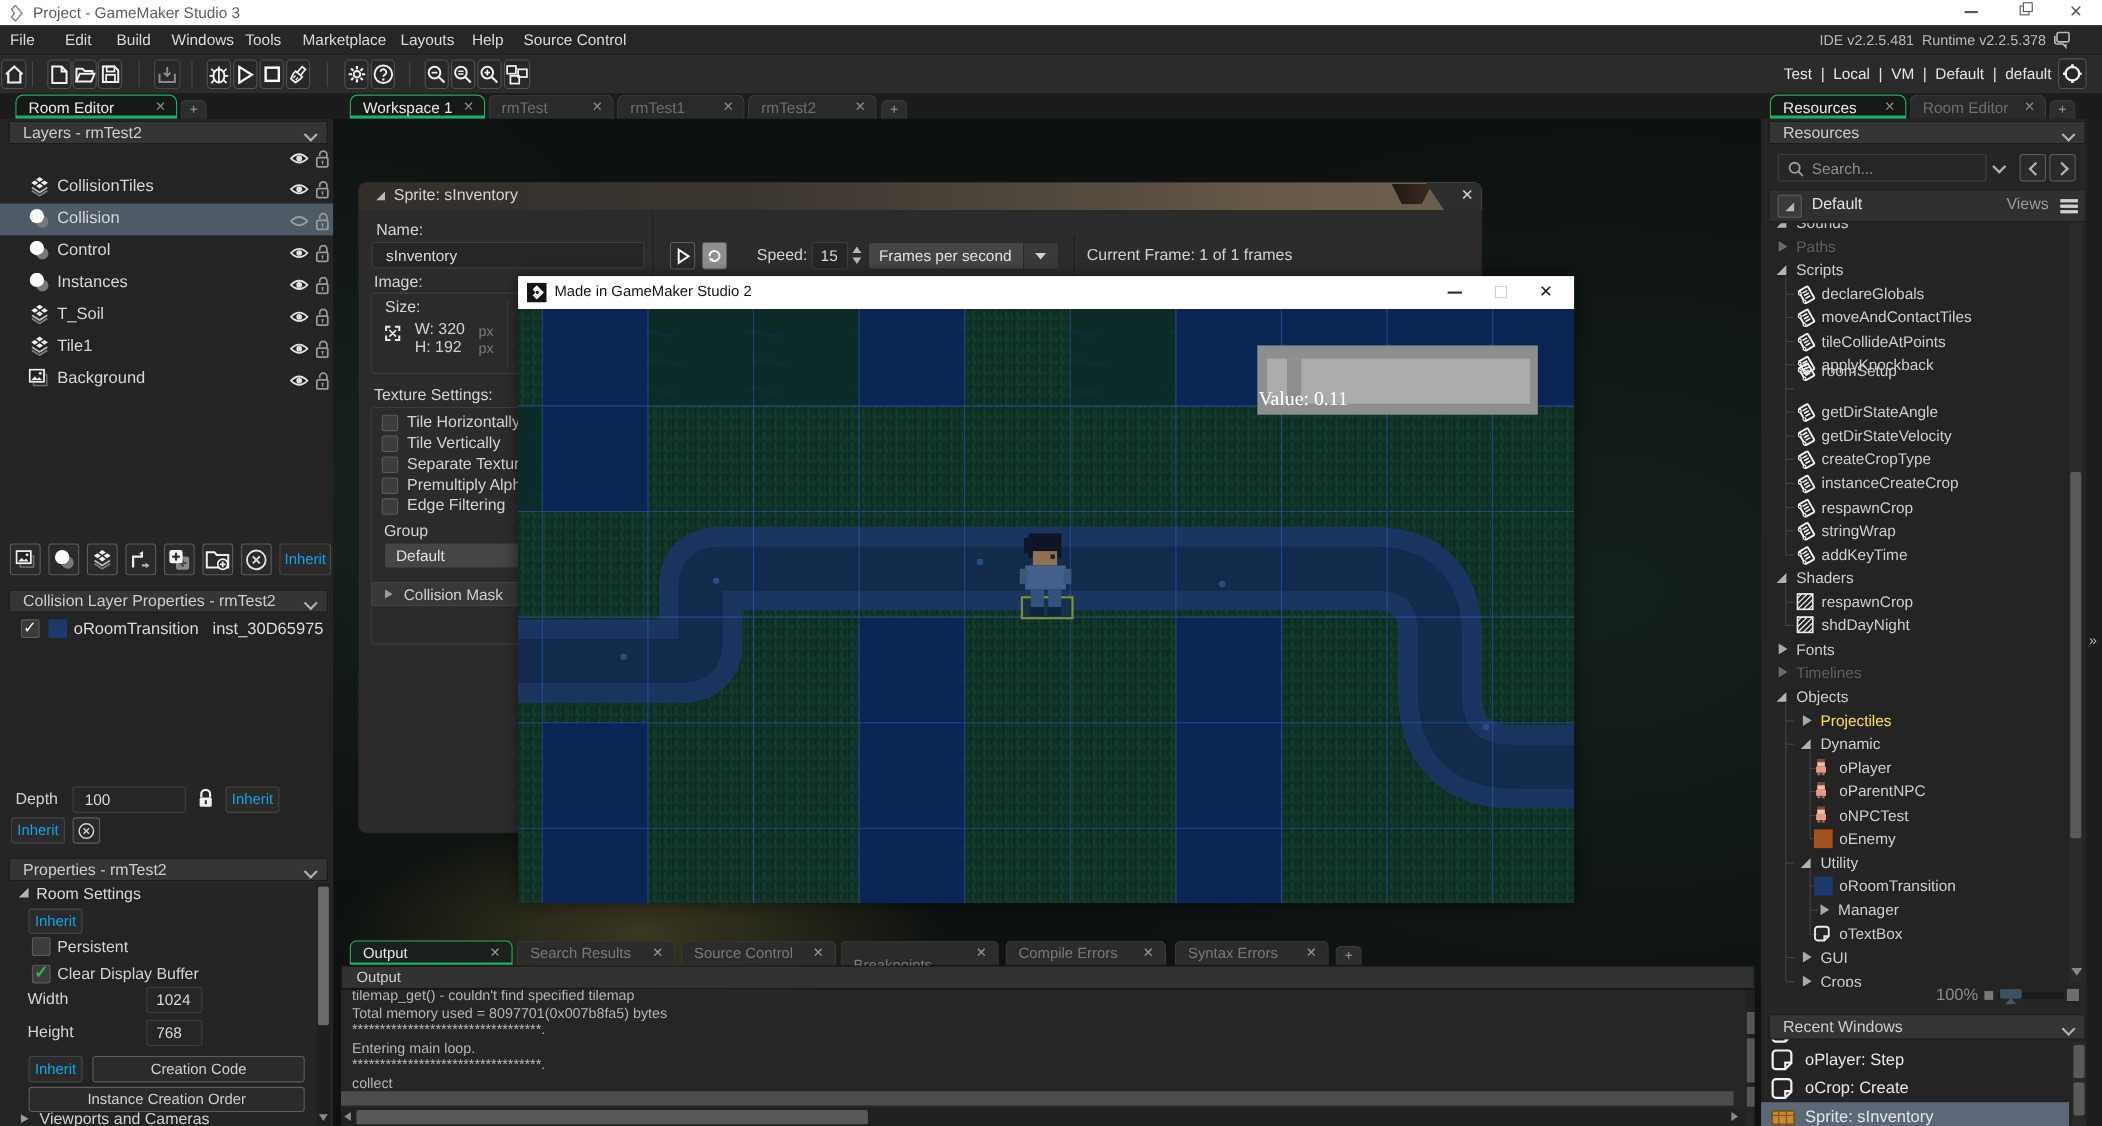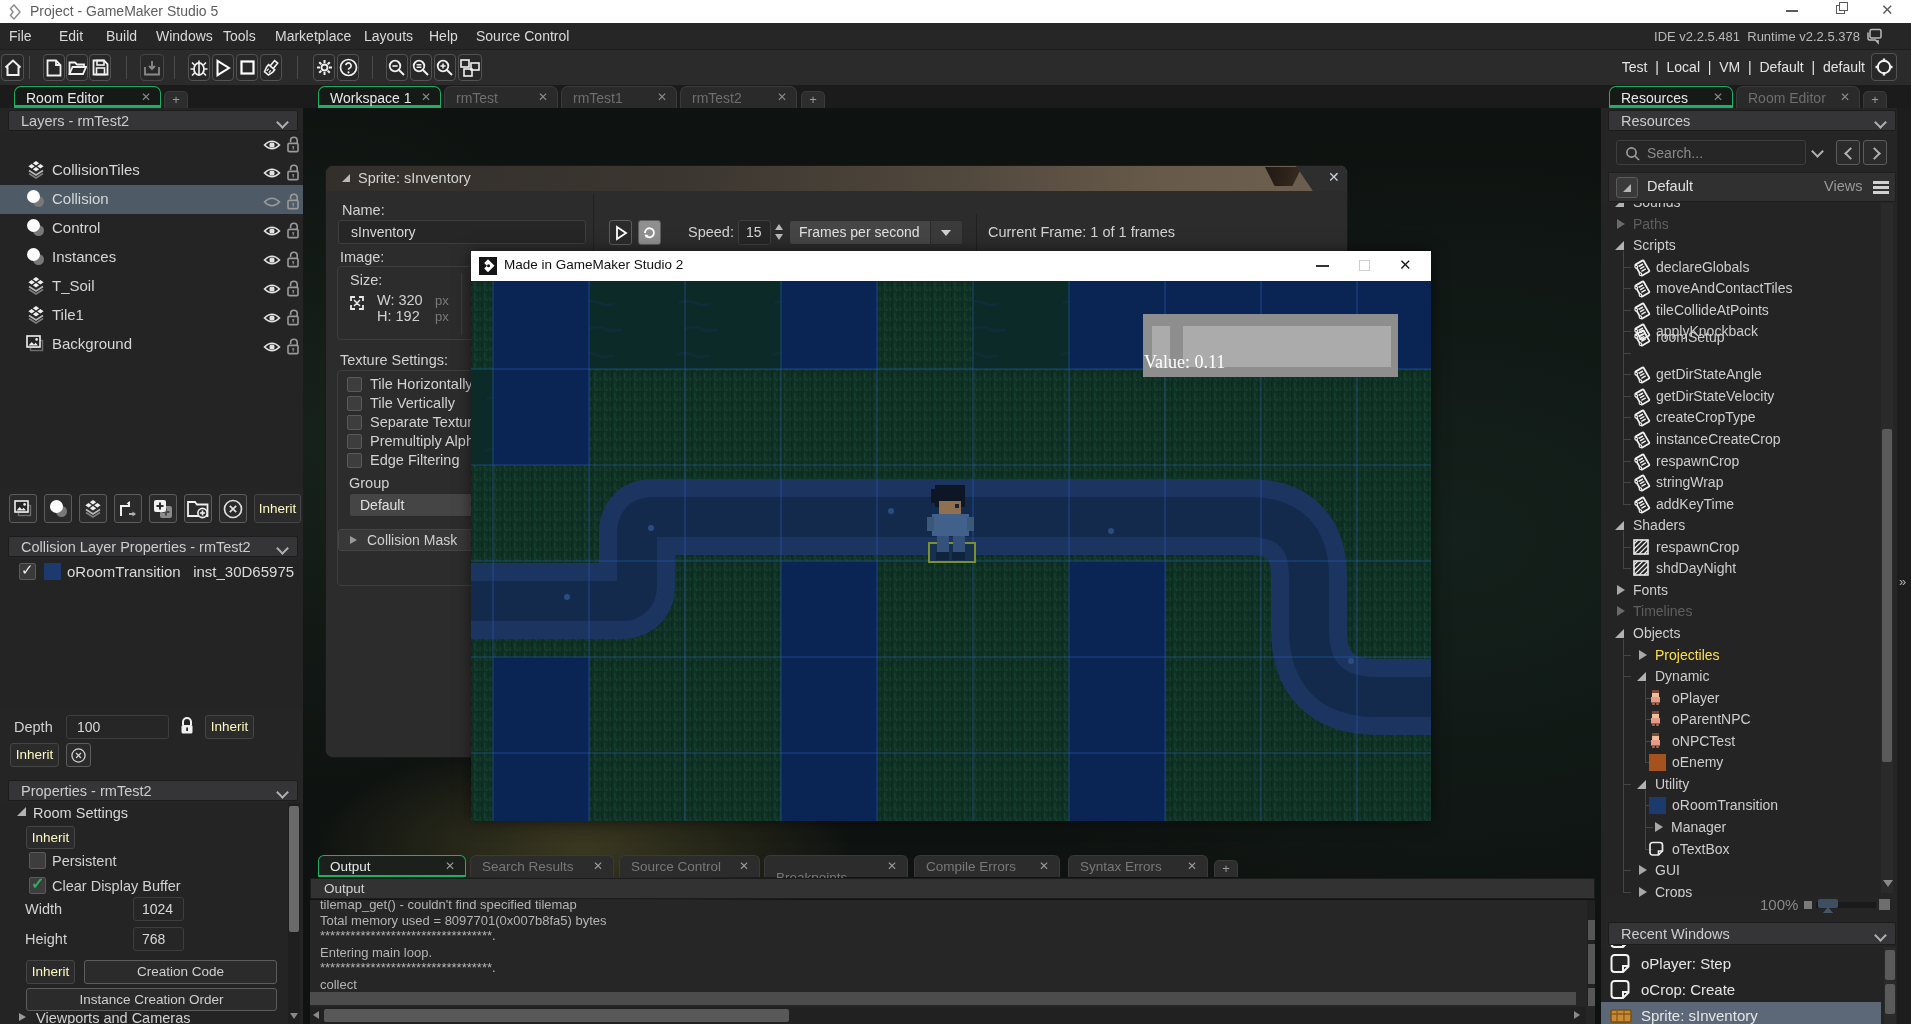--- a/index.html
+++ b/index.html
@@ -23,21 +23,21 @@
 
 .dock{background:#252526;}
 .hdr{position:absolute;background:#353537;border:1px solid #1c1c1c;border-radius:2px;color:#cccccc;font-size:14.5px;}
 .hdr .t{position:absolute;left:12px;top:2px;}
 .hdr .ch{position:absolute;right:10px;top:7px;width:9px;height:9px;}
 .chev{width:9px;height:9px;border-right:2px solid #b0b0b0;border-bottom:2px solid #b0b0b0;transform:rotate(45deg);}
 .listbg{position:absolute;background:#242424;}
 .lrow{position:absolute;left:0;width:303px;height:29px;color:#d6d6d6;font-size:15px;}
 .lrow.sel{background:#4e5a66;}
 .btn{position:absolute;border:1px solid #5c5c5c;border-radius:3px;background:#2b2b2b;color:#cfcfcf;font-size:13.5px;text-align:center;}
-.btn.dis{border-color:#454545;color:#fef9c3;}
+.btn.dis{border-color:#454545;color:#0ea5e9;}
 .input{position:absolute;background:#262626;border:1px solid #3e3e3e;border-radius:3px;color:#d8d8d8;font-size:14px;}
 .cb{position:absolute;width:17px;height:17px;background:#3d3d3d;border:1px solid #5a5a5a;border-radius:2px;}
 .tri-r{width:0;height:0;border-left:7px solid #9a9a9a;border-top:4.5px solid transparent;border-bottom:4.5px solid transparent;}
 .tri-exp{width:0;height:0;border-bottom:9px solid #b2b2b2;border-left:9px solid transparent;}
 
 #workspace{left:303px;top:108px;width:1298px;height:916px;
  background:
   radial-gradient(380px 150px at 280px 740px, rgba(96,88,46,.55), rgba(96,88,46,0) 72%),
   radial-gradient(800px 560px at 1150px 430px, rgba(24,42,35,.6), rgba(24,42,35,0) 75%),
   radial-gradient(420px 520px at 20px 330px, rgba(34,52,42,.45), rgba(34,52,42,0) 70%),
@@ -60,21 +60,21 @@
 
 .trow{position:absolute;left:0;width:272px;height:21px;color:#cecece;font-size:14px;}
 .trow .nm{position:absolute;top:2px;}
 .scroll{position:absolute;background:#2a2a2a;}
 .thumb{position:absolute;background:#5a5a5a;border-radius:2px;}
 </style></head><body>
 <div class="abs" id="titlebar">
 <div class="abs" style="left:6px;top:4px;"><svg width="16" height="16" viewBox="0 0 16 16">
         <path d="M8 1 L14 8 L8 15 L4.5 11.5 L7 8 L4.5 4.5 Z" fill="none" stroke="#8a8a8a" stroke-width="1.4"></path>
       </svg></div>
-<div class="txt" style="left:30px;top:3px;font-size:14px;color:#5d5d5d;">Project - GameMaker Studio 5</div>
+<div class="txt" style="left:30px;top:3px;font-size:14px;color:#5d5d5d;">Project - GameMaker Studio 3</div>
 <div class="abs" style="left:1786px;top:10px;width:12px;height:2px;background:#5a5a5a;"></div>
 <div class="abs" style="left:1836px;top:5px;width:9px;height:9px;border:1.5px solid #5a5a5a;"></div>
 <div class="abs" style="left:1839px;top:2px;width:9px;height:9px;border:1.5px solid #5a5a5a;background:#fff;"></div>
 <div class="txt" style="left:1881px;top:1px;font-size:15px;color:#5a5a5a;">✕</div>
 </div>
 <div class="abs" id="menubar">
 <div class="menuitem" style="left:9px;">File</div>
 <div class="menuitem" style="left:59px;">Edit</div>
 <div class="menuitem" style="left:106px;">Build</div>
 <div class="menuitem" style="left:156px;">Windows</div>

